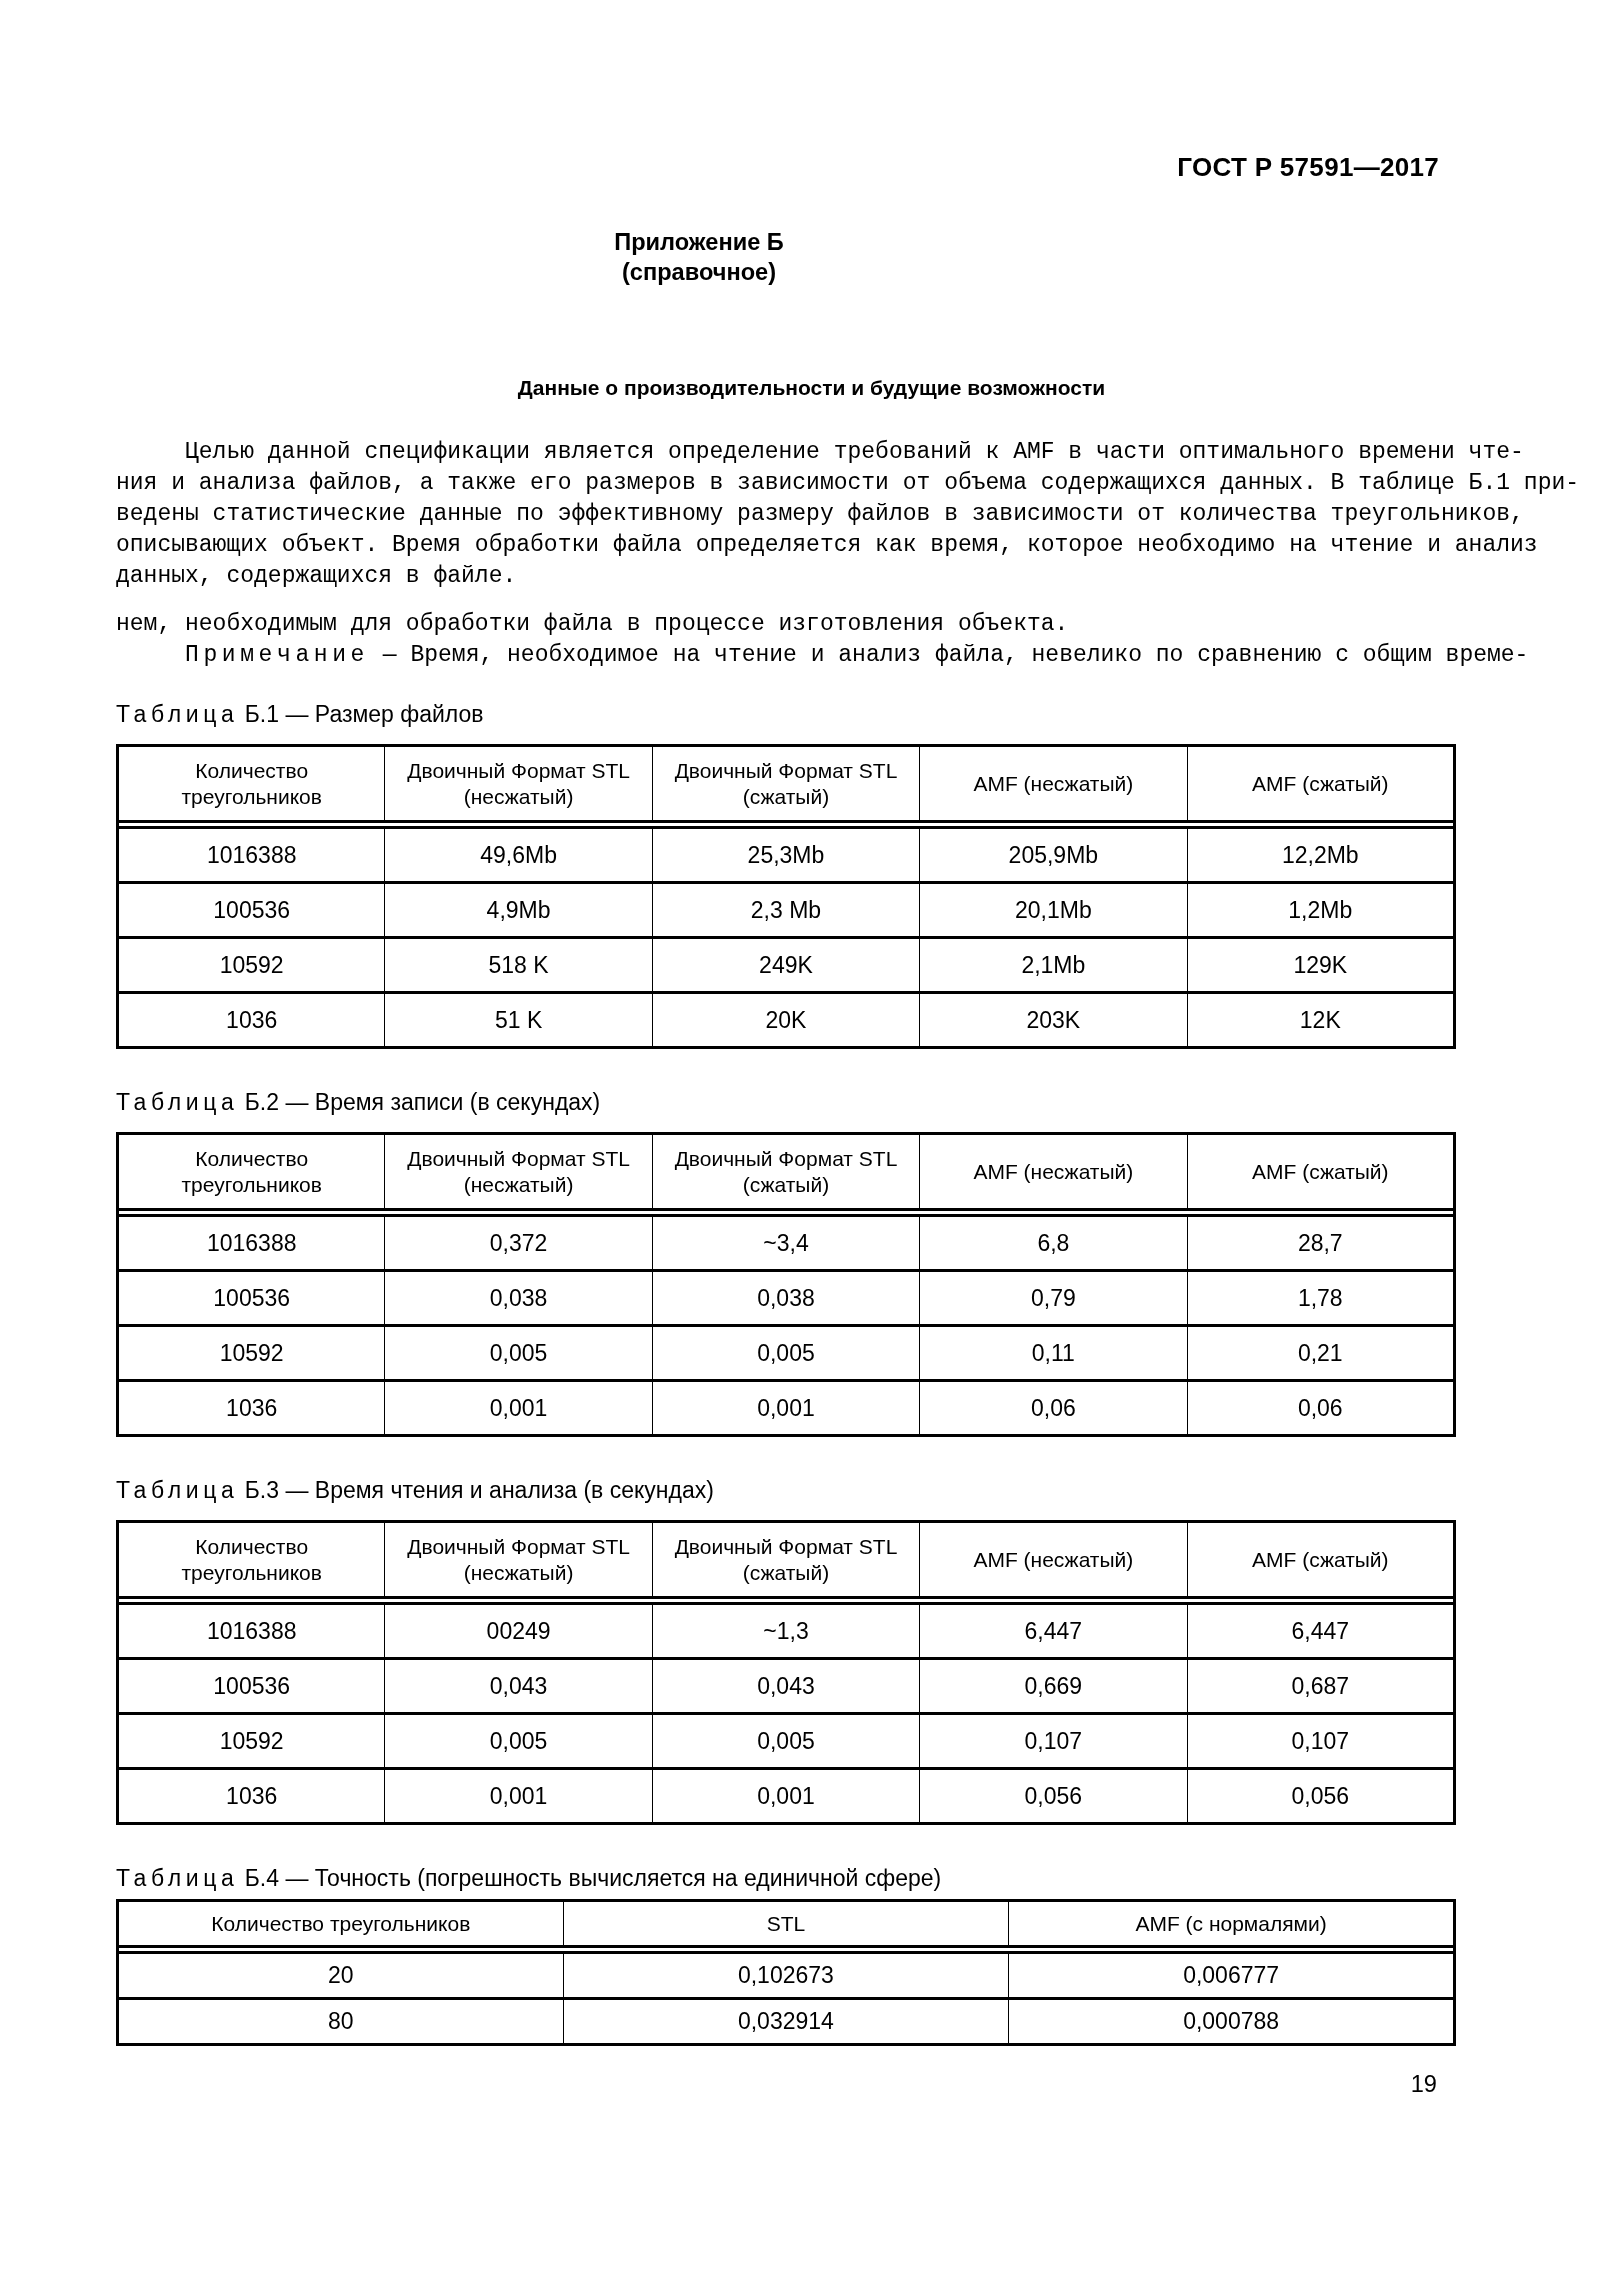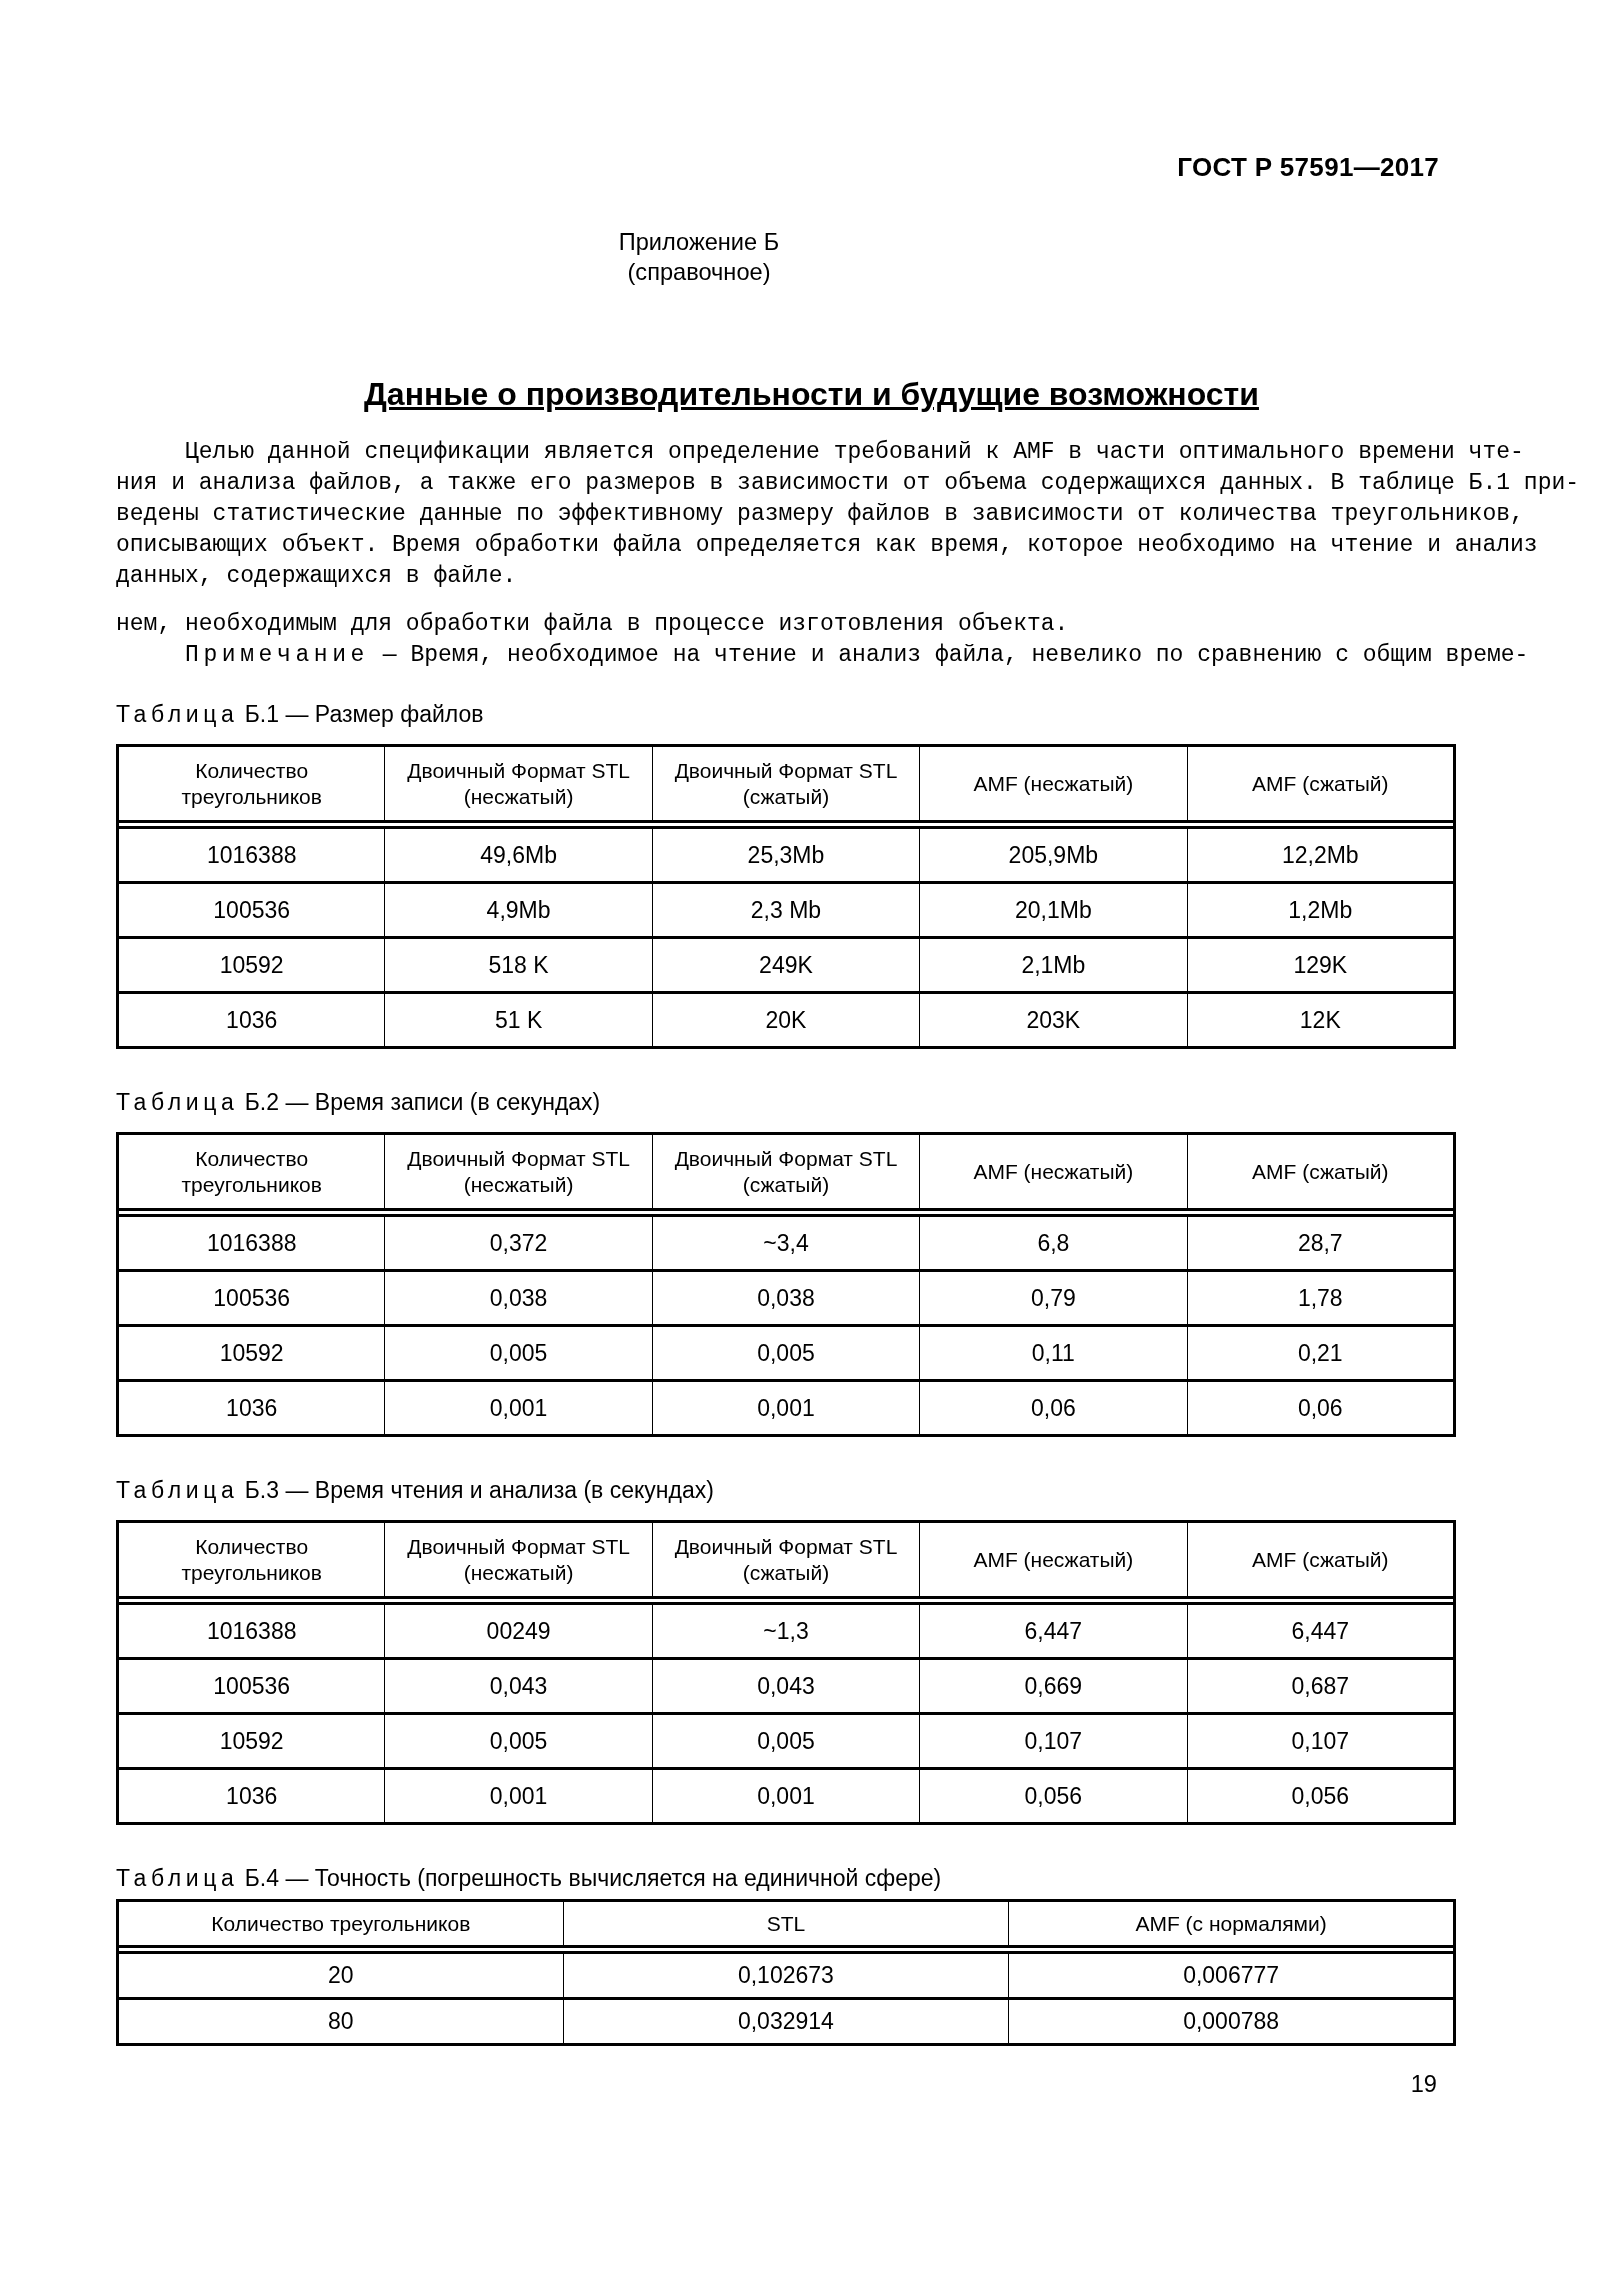--- a/index.html
+++ b/index.html
@@ -1,22 +1,22 @@
 <!DOCTYPE html>
 <html style="font-size:10.5px"><head>
 <meta charset="utf-8">
 <style>
   html, body { margin: 0; padding: 0; background: #ffffff; }
   body { width: 1623px; height: 2295px; position: relative; font-family: "Liberation Sans", "DejaVu Sans", sans-serif; color: #000; overflow: hidden; }
   .page { position: absolute; left: 0; top: 0; width: 1623px; height: 2295px; }
   .std-number { position: absolute; right: 184px; top: 152px; font-size: 26px; font-weight: bold; letter-spacing: 0.3px; }
-  .appendix { position: absolute; left: 0; width: 1398px; text-align: center; font-weight: normal; font-size: 23.6px; line-height: 30px; }
+  .appendix { position: absolute; left: 0; width: 1398px; text-align: center; font-weight: bold; font-size: 23.6px; line-height: 30px; }
   .appendix.t1 { top: 227px; }
   .appendix.t2 { top: 257px; }
-  .section-title { position: absolute; left: 0; width: 1623px; top: 376px; text-align: center; font-weight: bold; font-size: 32px; text-decoration: underline; }
+  .section-title { position: absolute; left: 0; width: 1623px; top: 376px; text-align: center; font-weight: bold; font-size: 21px; }
   .body-text { position: absolute; left: 116px; width: 1320px; font-size: 23px; line-height: 31px; text-align: justify; font-family: Liberation Mono, monospace; }
   .body-text .line { display: block; text-align: justify; text-align-last: justify; white-space: nowrap; }
   .body-text .line.last { text-align-last: left; }
   .body-text .indent { padding-left: 69px; }
   .para1 { top: 437px; }
   .note { top: 609px; }
   .spaced { letter-spacing: 4.6px; }
   .caption { position: absolute; left: 116px; font-size: 23px; line-height: 29px; white-space: nowrap; }
   table.gost { position: absolute; left: 116px; width: 1340px; border-collapse: collapse; table-layout: fixed; font-size: 23px; }
   table.gost td, table.gost th { border: 1.3px solid #000; text-align: center; vertical-align: middle; font-weight: normal; padding: 0 3.9px; }

